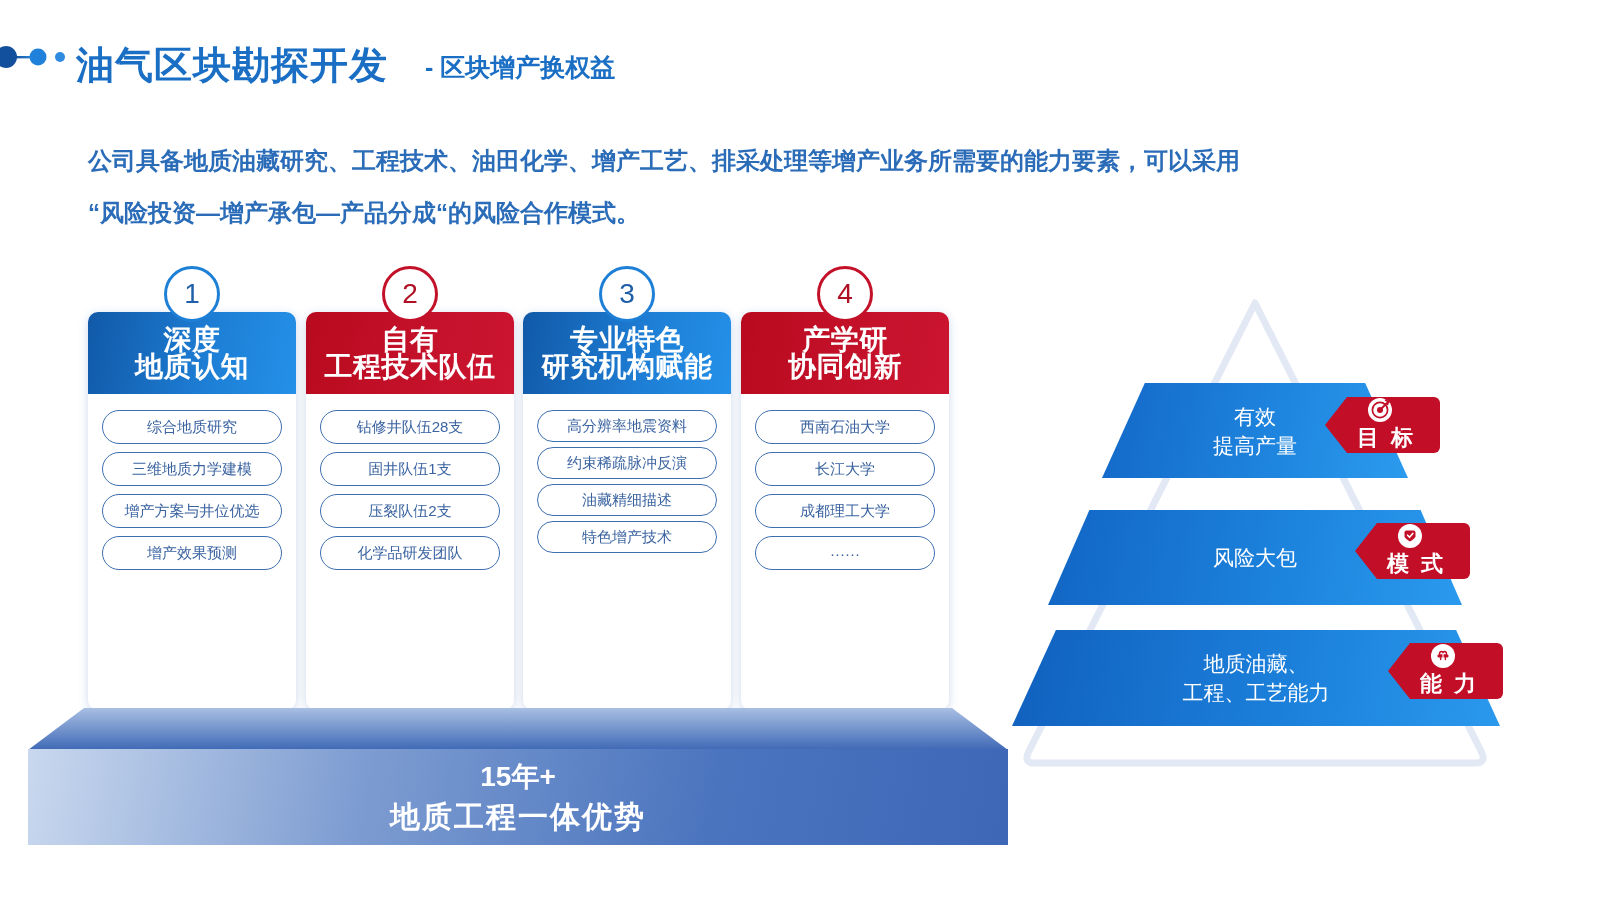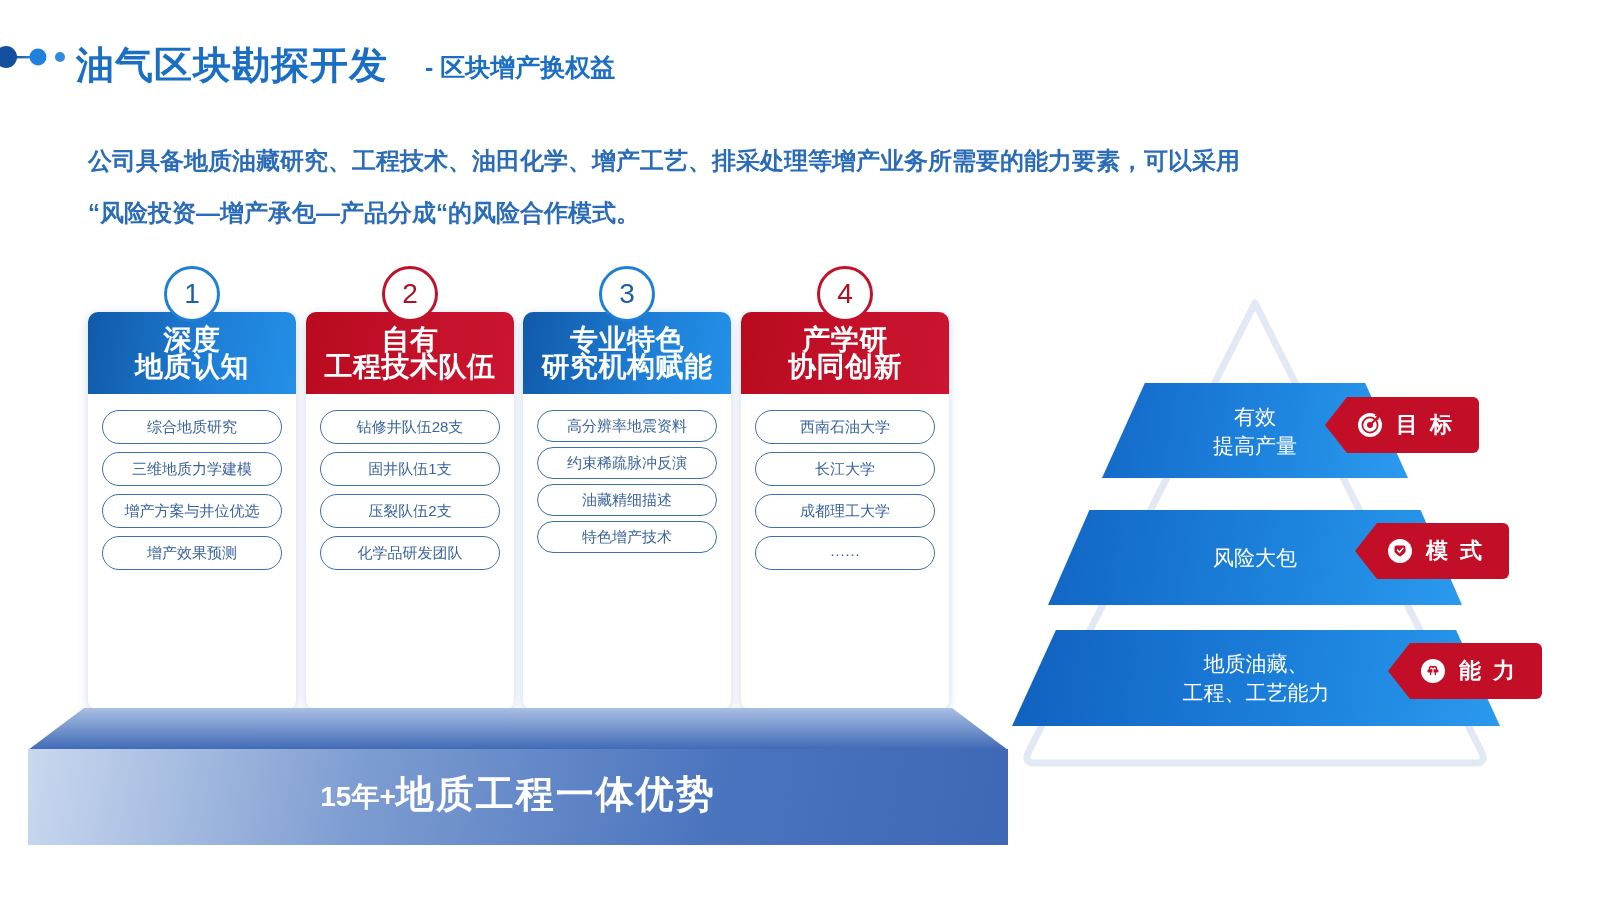--- a/index.html
+++ b/index.html
@@ -166,29 +166,29 @@
     height: 42px;
   }
   #plat-face {
     position: absolute;
     left: 28px;
     top: 749px;
     width: 980px;
     height: 96px;
     background: linear-gradient(100deg, #C9D8EE 0%, #7D9CD1 34%, #4A74BE 70%, #3E68B6 100%);
     display: flex;
-    flex-direction: row;
+    flex-direction: column;
     align-items: center;
     justify-content: center;
     color: #ffffff;
     font-weight: bold;
     line-height: 40px;
   }
   #plat-line1 { font-size: 28px; }
-  #plat-line2 { font-size: 38px; letter-spacing: 2px; font-family: Liberation Mono, monospace; }
+  #plat-line2 { font-size: 30px; letter-spacing: 2px; }
 
   
   #pyramid { position: absolute; left: 1010px; top: 285px; width: 580px; height: 500px; }
   .band {
     position: absolute;
     display: flex;
     flex-direction: column;
     align-items: center;
     justify-content: center;
     color: #ffffff;
@@ -221,20 +221,21 @@
     background: #C20E26;
     clip-path: polygon(22px 0%, 100% 0%, 100% 100%, 22px 100%, 0% 50%);
     padding-left: 32px;
     padding-right: 24px;
     border-radius: 0 6px 6px 0;
     color: #ffffff;
     font-size: 22px;
     font-weight: bold;
     letter-spacing: 3px;
     white-space: nowrap;
+    flex-direction: column;
   }
   .tag .tico { margin-right: 13px; display: flex; }
   #tag1 { left: 315px; top: 112px; }
   #tag2 { left: 345px; top: 238px; }
   #tag3 { left: 378px; top: 358px; }
 </style>
 </head>
 <body>
 
 <div id="header">

